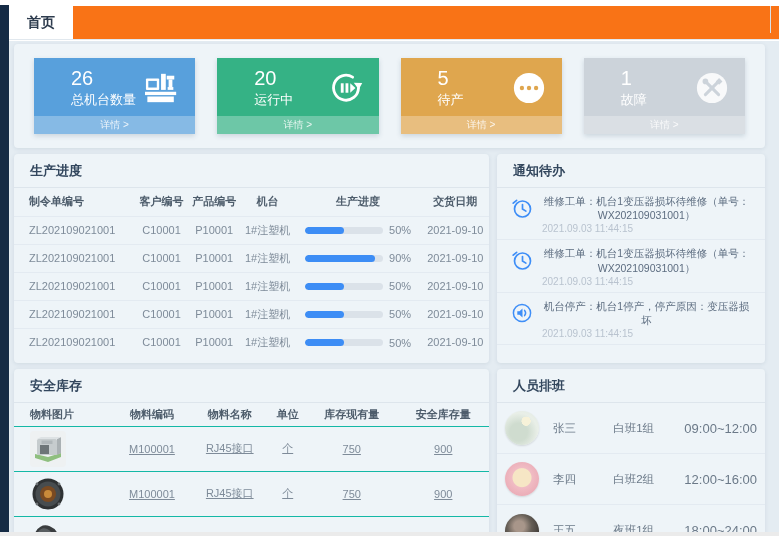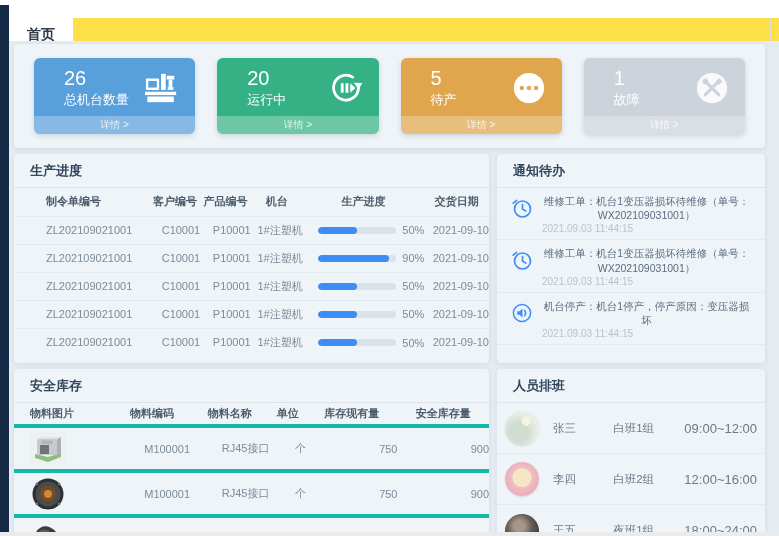--- a/index.html
+++ b/index.html
@@ -6,68 +6,68 @@
   html,body { width:779px; height:536px; overflow:hidden; }
   body {
     font-family:"Liberation Sans","DejaVu Sans",sans-serif;
     background:#ffffff; position:relative; color:#44556a;
   }
   
   .side-strip { position:absolute; left:0; top:5px; width:9px; height:531px; background:#152b45; }
   
   .tabbar {
     position:absolute; left:9px; top:6px; right:0; height:34px;
-    background:#fde047; border-bottom:1px solid #e1e8ee;
-    display:flex; align-items:stretch;margin-top:12px;
+    background:#f97316; border-bottom:1px solid #e1e8ee;
+    display:flex; align-items:stretch;
   }
   .tabbar::after { content:""; position:absolute; right:8px; top:0; bottom:6px; width:1px; background:#d9dfe5; }
   .tab-active {
     background:#ffffff; padding:0 18px; display:flex; align-items:center;
     font-size:14px; font-weight:bold; color:#2e3c4e; cursor:pointer;
   }
   
   .content {
     position:absolute; left:9px; top:41px; right:0; bottom:4px;
     background:#e4ecf2; padding:2px 14px 0 5px; overflow:hidden;
   }
   .panel {
     background:#eef4f8; border-radius:4px;
     box-shadow:0 1px 4px rgba(40,70,100,0.10);
   }
   
   .cards-panel { margin-top:1px; height:104px; padding:14px 20px; display:flex; gap:22px; }
   .card {
-    width:180px; height:76px; border-radius:6px; position:relative; color:#fff;
-    box-shadow:0 2px 5px rgba(40,70,100,0.18); cursor:pointer; overflow:hidden;
+    width:180px; height:76px; border-radius:0; position:relative; color:#fff;
+    box-shadow:0 2px 5px rgba(40,70,100,0.18); cursor:pointer; overflow:hidden;padding-left:7px;
   }
   .card-value { font-size:20px; margin:9px 0 1px 30px; font-weight:400; }
   .card-label { font-size:13px; margin-left:30px; }
   .card-icon { position:absolute; right:16px; top:13px; width:34px; height:34px; }
   .card-footer {
     position:absolute; left:0; right:0; bottom:0; height:18px;
     background:rgba(255,255,255,0.28); text-align:center;
     font-size:10px; line-height:18px; color:rgba(255,255,255,0.85); cursor:pointer;
   }
   
   .grid { display:grid; grid-template-columns:475px 268px; gap:6px 8px; margin-top:6px; }
   .panel-title {
     font-size:13px; font-weight:bold; color:#33475e;
     padding:8px 16px 7px; border-bottom:1px solid #dde5ec;
   }
   .p-prod, .p-notif { height:209px; overflow:hidden; }
   .p-stock, .p-pers { height:195px; overflow:hidden; }
   
   table { width:100%; border-collapse:collapse; font-size:11px; }
   th { font-weight:bold; color:#4e5d6c; text-align:center; }
-  td { color:#7e8b99; text-align:right; }
+  td { color:#7e8b99; text-align:center; }
   .t-prod th { height:28px; }
   .t-prod td { height:28px; border-top:1px solid #e3eaf1; }
-  .t-prod th:first-child, .t-prod td:first-child { text-align:left; padding-left:32px; }
+  .t-prod th:first-child, .t-prod td:first-child { text-align:left; padding-left:15px; }
   .t-stock th { height:23px; }
-  .t-stock td { height:45px; border-top:4px solid #14b8a6; }
+  .t-stock td { height:45px; border-top:1px solid #14b8a6;text-decoration:underline; }
   .t-stock th:first-child, .t-stock td:first-child { text-align:left; padding-left:16px; }
   .prog-wrap { display:inline-flex; align-items:center; gap:6px; }
   .prog-track { width:78px; height:7px; border-radius:4px; background:#dbe2e9; overflow:hidden; }
   .prog-fill { height:100%; border-radius:4px; background:#3d8df5; }
   
   .notif-item { display:flex; gap:9px; padding:6px 14px 5px; border-bottom:1px solid #e3eaf1; }
   .notif-item:last-child { border-bottom:none; }
   .notif-icon { flex:0 0 22px; padding-top:3px; }
   .notif-text { font-size:10.5px; line-height:1.35; color:#5d6d80;text-align:center; }
   .notif-time { font-size:10px; color:#b9c3cf; margin-top:1px; }

